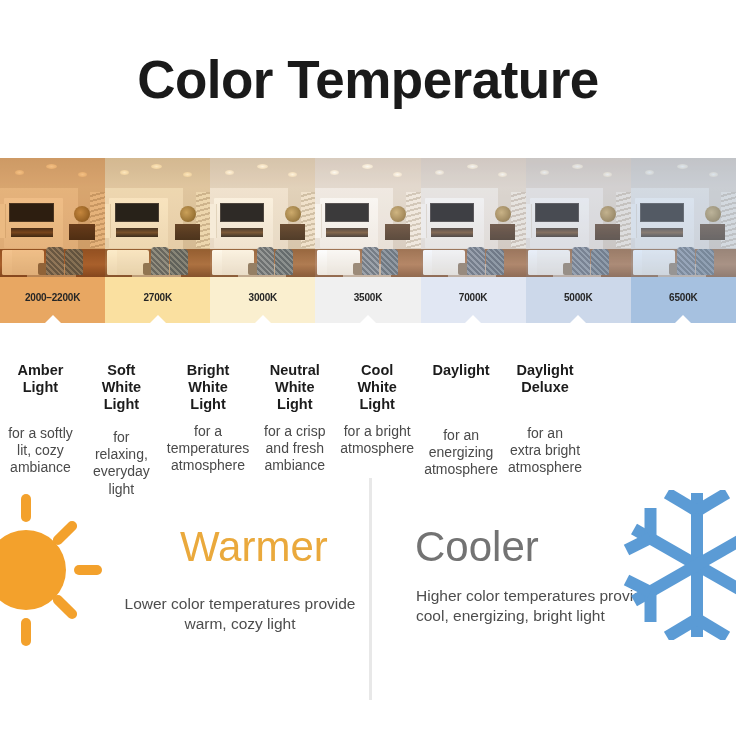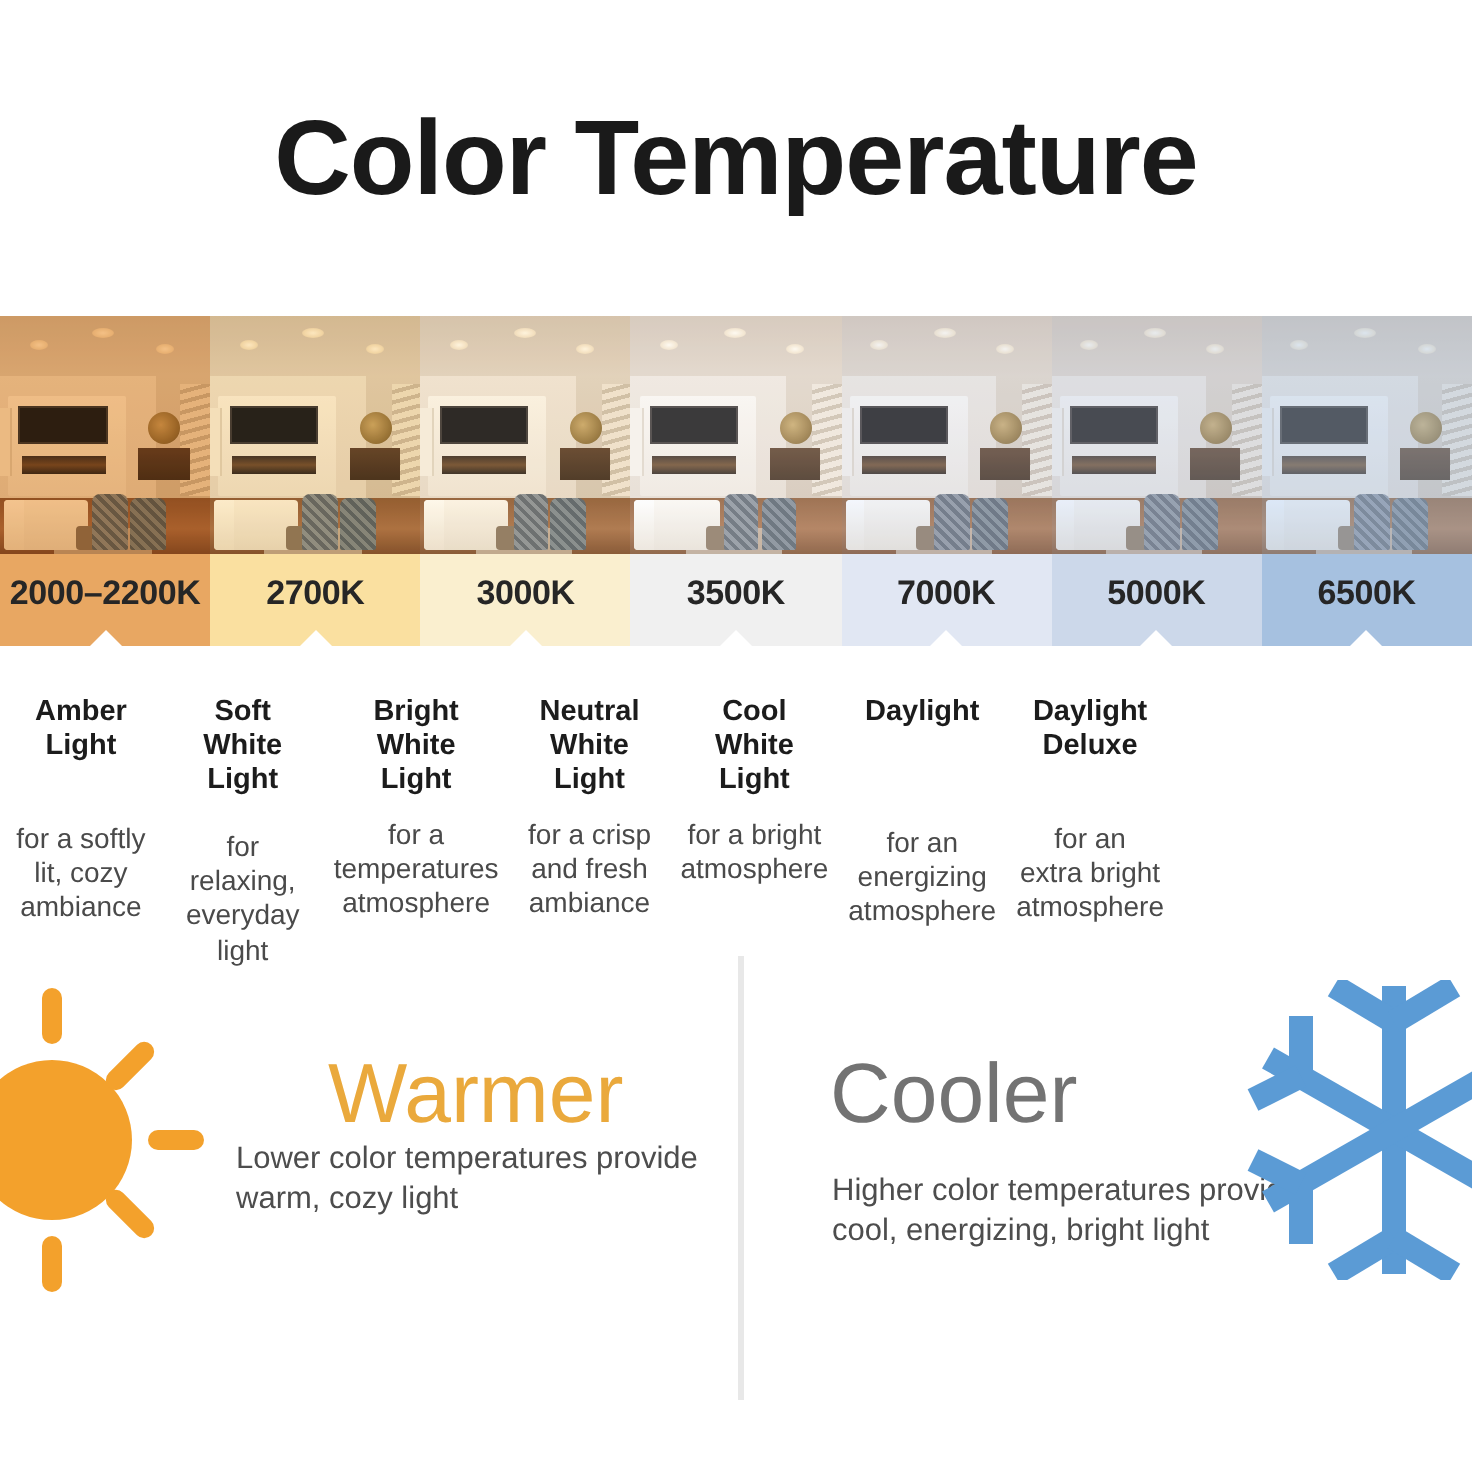--- a/index.html
+++ b/index.html
@@ -161,21 +161,21 @@
     mix-blend-mode: screen;
   }
 
   
   .band {
     position: absolute; left: 0; bottom: 0;
     width: 100%; height: 46px;
     display: flex; align-items: center; justify-content: center;
   }
   .band-label {
-    font-size: 17px;
+    font-size: 10px;
     font-weight: bold;
     color: #262626;
     letter-spacing: -0.2px;
     white-space: nowrap;
     position: relative;
     top: -3px;
   }
   .notch {
     position: absolute;
     left: 50%;
@@ -183,21 +183,21 @@
     transform: translateX(-50%);
     width: 0; height: 0;
     border-left: 9px solid transparent;
     border-right: 9px solid transparent;
     border-bottom: 9px solid #ffffff;
   }
 
   
   .text-row {
     position: absolute;
-    left: 0; top: 334px;
+    left: 0; top: 348px;
     width: 587px;
     height: 140px;
     display: flex;
   }
   .tcol {
     width: 105.14px;
     padding: 0 5px;
     box-sizing: border-box;
     text-align: center;
   }
@@ -234,30 +234,30 @@
   .panel-cool { left: 372px; width: 364px; }
 
   .big-word {
     position: absolute;
     font-size: 42px;
     font-weight: normal;
     letter-spacing: 0px;
     line-height: 1;
     white-space: nowrap;
   }
-  .warm-word { left: 164px; top: 48px; color: #eaa93c; }
+  .warm-word { left: 180px; top: 48px; color: #eaa93c; }
   .cool-word { left: 43px; top: 48px; color: #737373; }
 
   .sub {
     position: absolute;
     font-size: 15.5px;
     line-height: 1.28;
     color: #4d4d4d;
   }
-  .warm-sub { left: 118px; top: 92px; width: 244px; }
+  .warm-sub { left: 118px; top: 116px; width: 244px; text-align: center; }
   .cool-sub { left: 44px; top: 108px; width: 256px; text-align: left; }
 
   
   .sun {
     position: absolute;
     left: -44px; top: 22px;
     width: 140px; height: 140px;
   }
   .sun-core {
     position: absolute;

